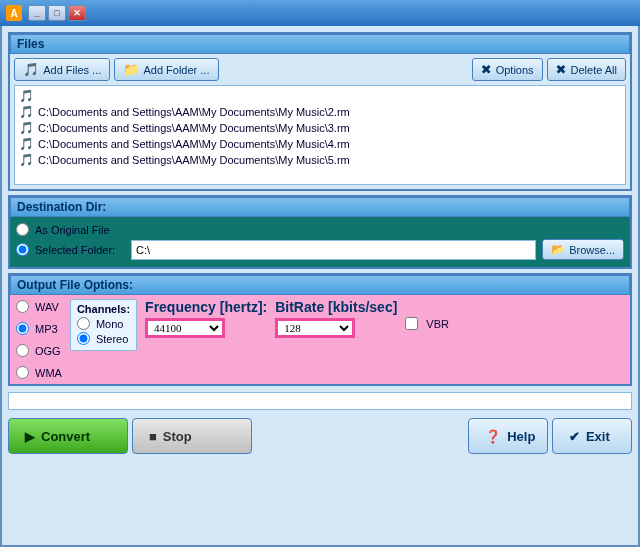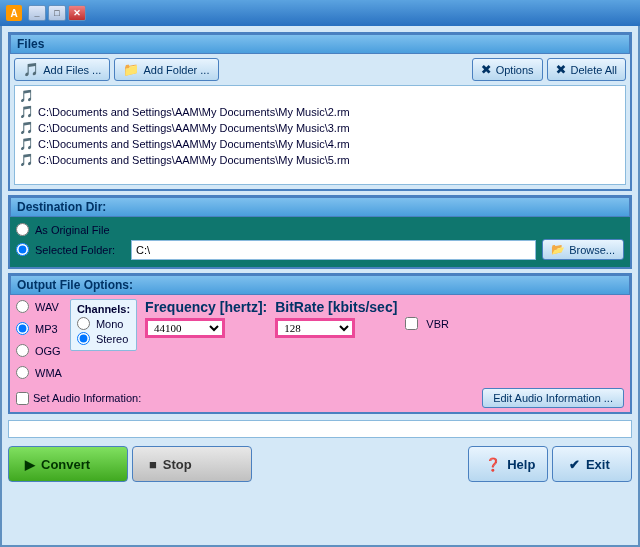--- a/index.html
+++ b/index.html
@@ -387,30 +387,20 @@
           </select>
         </div>
 
         <div class="vbr-row">
           <input type="checkbox" id="vbrCheck" style="">
           <label for="vbrCheck">VBR</label>
         </div>
       </div>
     </div>
 
-    <div class="audio-info-row">
-      <label class="checkbox-label">
-        <input type="checkbox" id="audioInfoCheck" style="">
-        <span>Set Audio Information:</span>
-      </label>
-      <div class="spacer"></div>
-      <button class="edit-audio-btn">
-        <span>Edit Audio Information ...</span>
-      </button>
-    </div>
   </div>
 
   <div class="progress-bar-container">
     <div class="progress-bar-fill" id="progressFill"></div>
   </div>
 
   <div class="bottom-bar">
     <div class="bottom-left">
       <button class="action-btn convert-btn">
         <span>▶</span>

